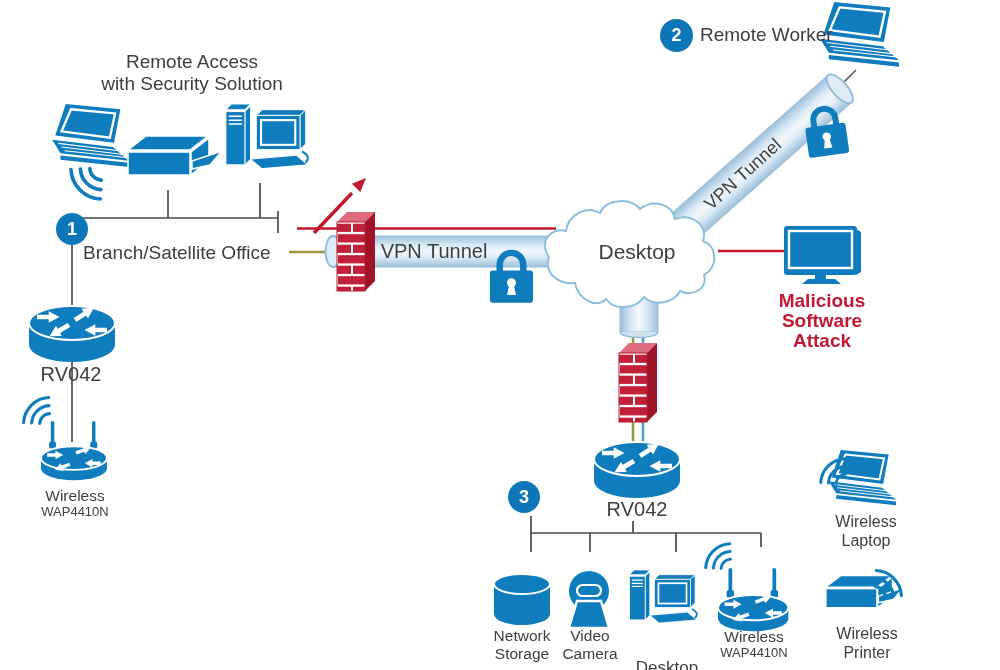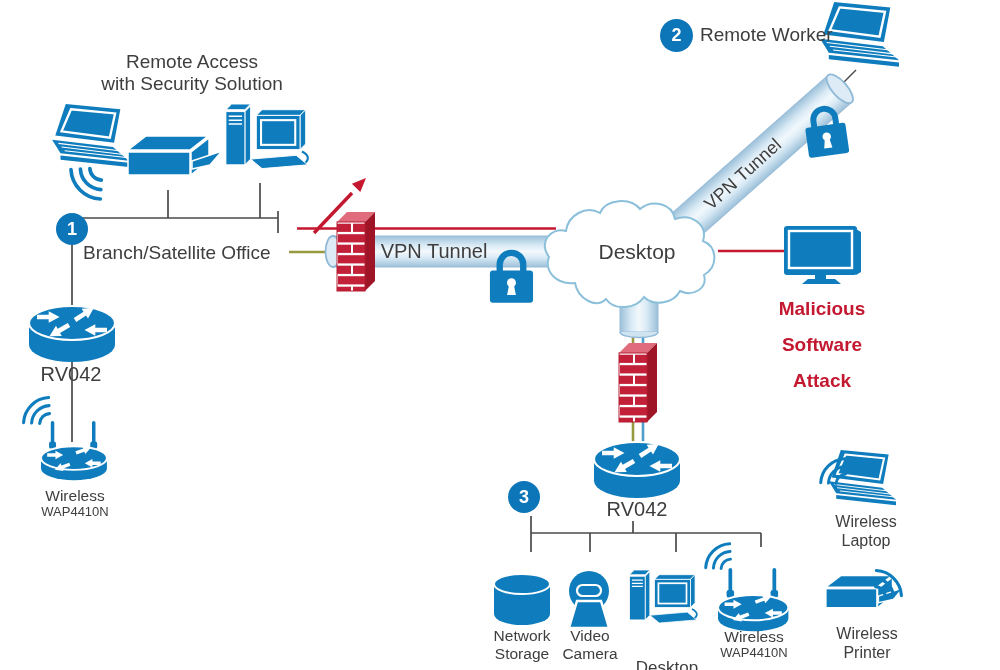--- a/index.html
+++ b/index.html
@@ -205,21 +205,21 @@
   <div class="lbl nowrap" style="left:83px;top:242px;font-size:19px;">Branch/Satellite Office</div>
   <div class="lbl" style="left:87px;top:51px;width:210px;font-size:19px;">Remote Access
 with Security Solution</div>
   <div class="lbl" style="left:21px;top:363px;width:100px;font-size:20px;">RV042</div>
   <div class="lbl" style="left:25px;top:487px;width:100px;font-size:15.5px;">Wireless</div>
   <div class="lbl" style="left:25px;top:504px;width:100px;font-size:13px;">WAP4410N</div>
   <div class="lbl" style="left:378px;top:240px;width:112px;font-size:20px;">VPN Tunnel</div>
   <div class="lbl" style="left:587px;top:240px;width:100px;font-size:21px;">Desktop</div>
   <div class="lbl nowrap" style="left:700px;top:24px;font-size:19px;">Remote Worker</div>
   <div class="lbl" style="left:690px;top:164px;width:106px;font-size:18px;transform:rotate(-42deg);">VPN Tunnel</div>
-  <div class="lbl red" style="left:772px;top:291px;width:100px;font-size:19px;line-height:36px;">Malicious
+  <div class="lbl red" style="left:772px;top:291px;width:100px;font-size:19px;line-height:20px;">Malicious
 Software
 Attack</div>
   <div class="lbl" style="left:587px;top:498px;width:100px;font-size:20px;">RV042</div>
   <div class="lbl" style="left:482px;top:627px;width:80px;font-size:15.5px;">Network
 Storage</div>
   <div class="lbl" style="left:550px;top:627px;width:80px;font-size:15.5px;">Video
 Camera</div>
   <div class="lbl" style="left:622px;top:636px;width:90px;font-size:17px;margin-top:22px;">Desktop</div>
   <div class="lbl" style="left:714px;top:628px;width:80px;font-size:15.5px;">Wireless</div>
   <div class="lbl" style="left:714px;top:645px;width:80px;font-size:13px;">WAP4410N</div>

